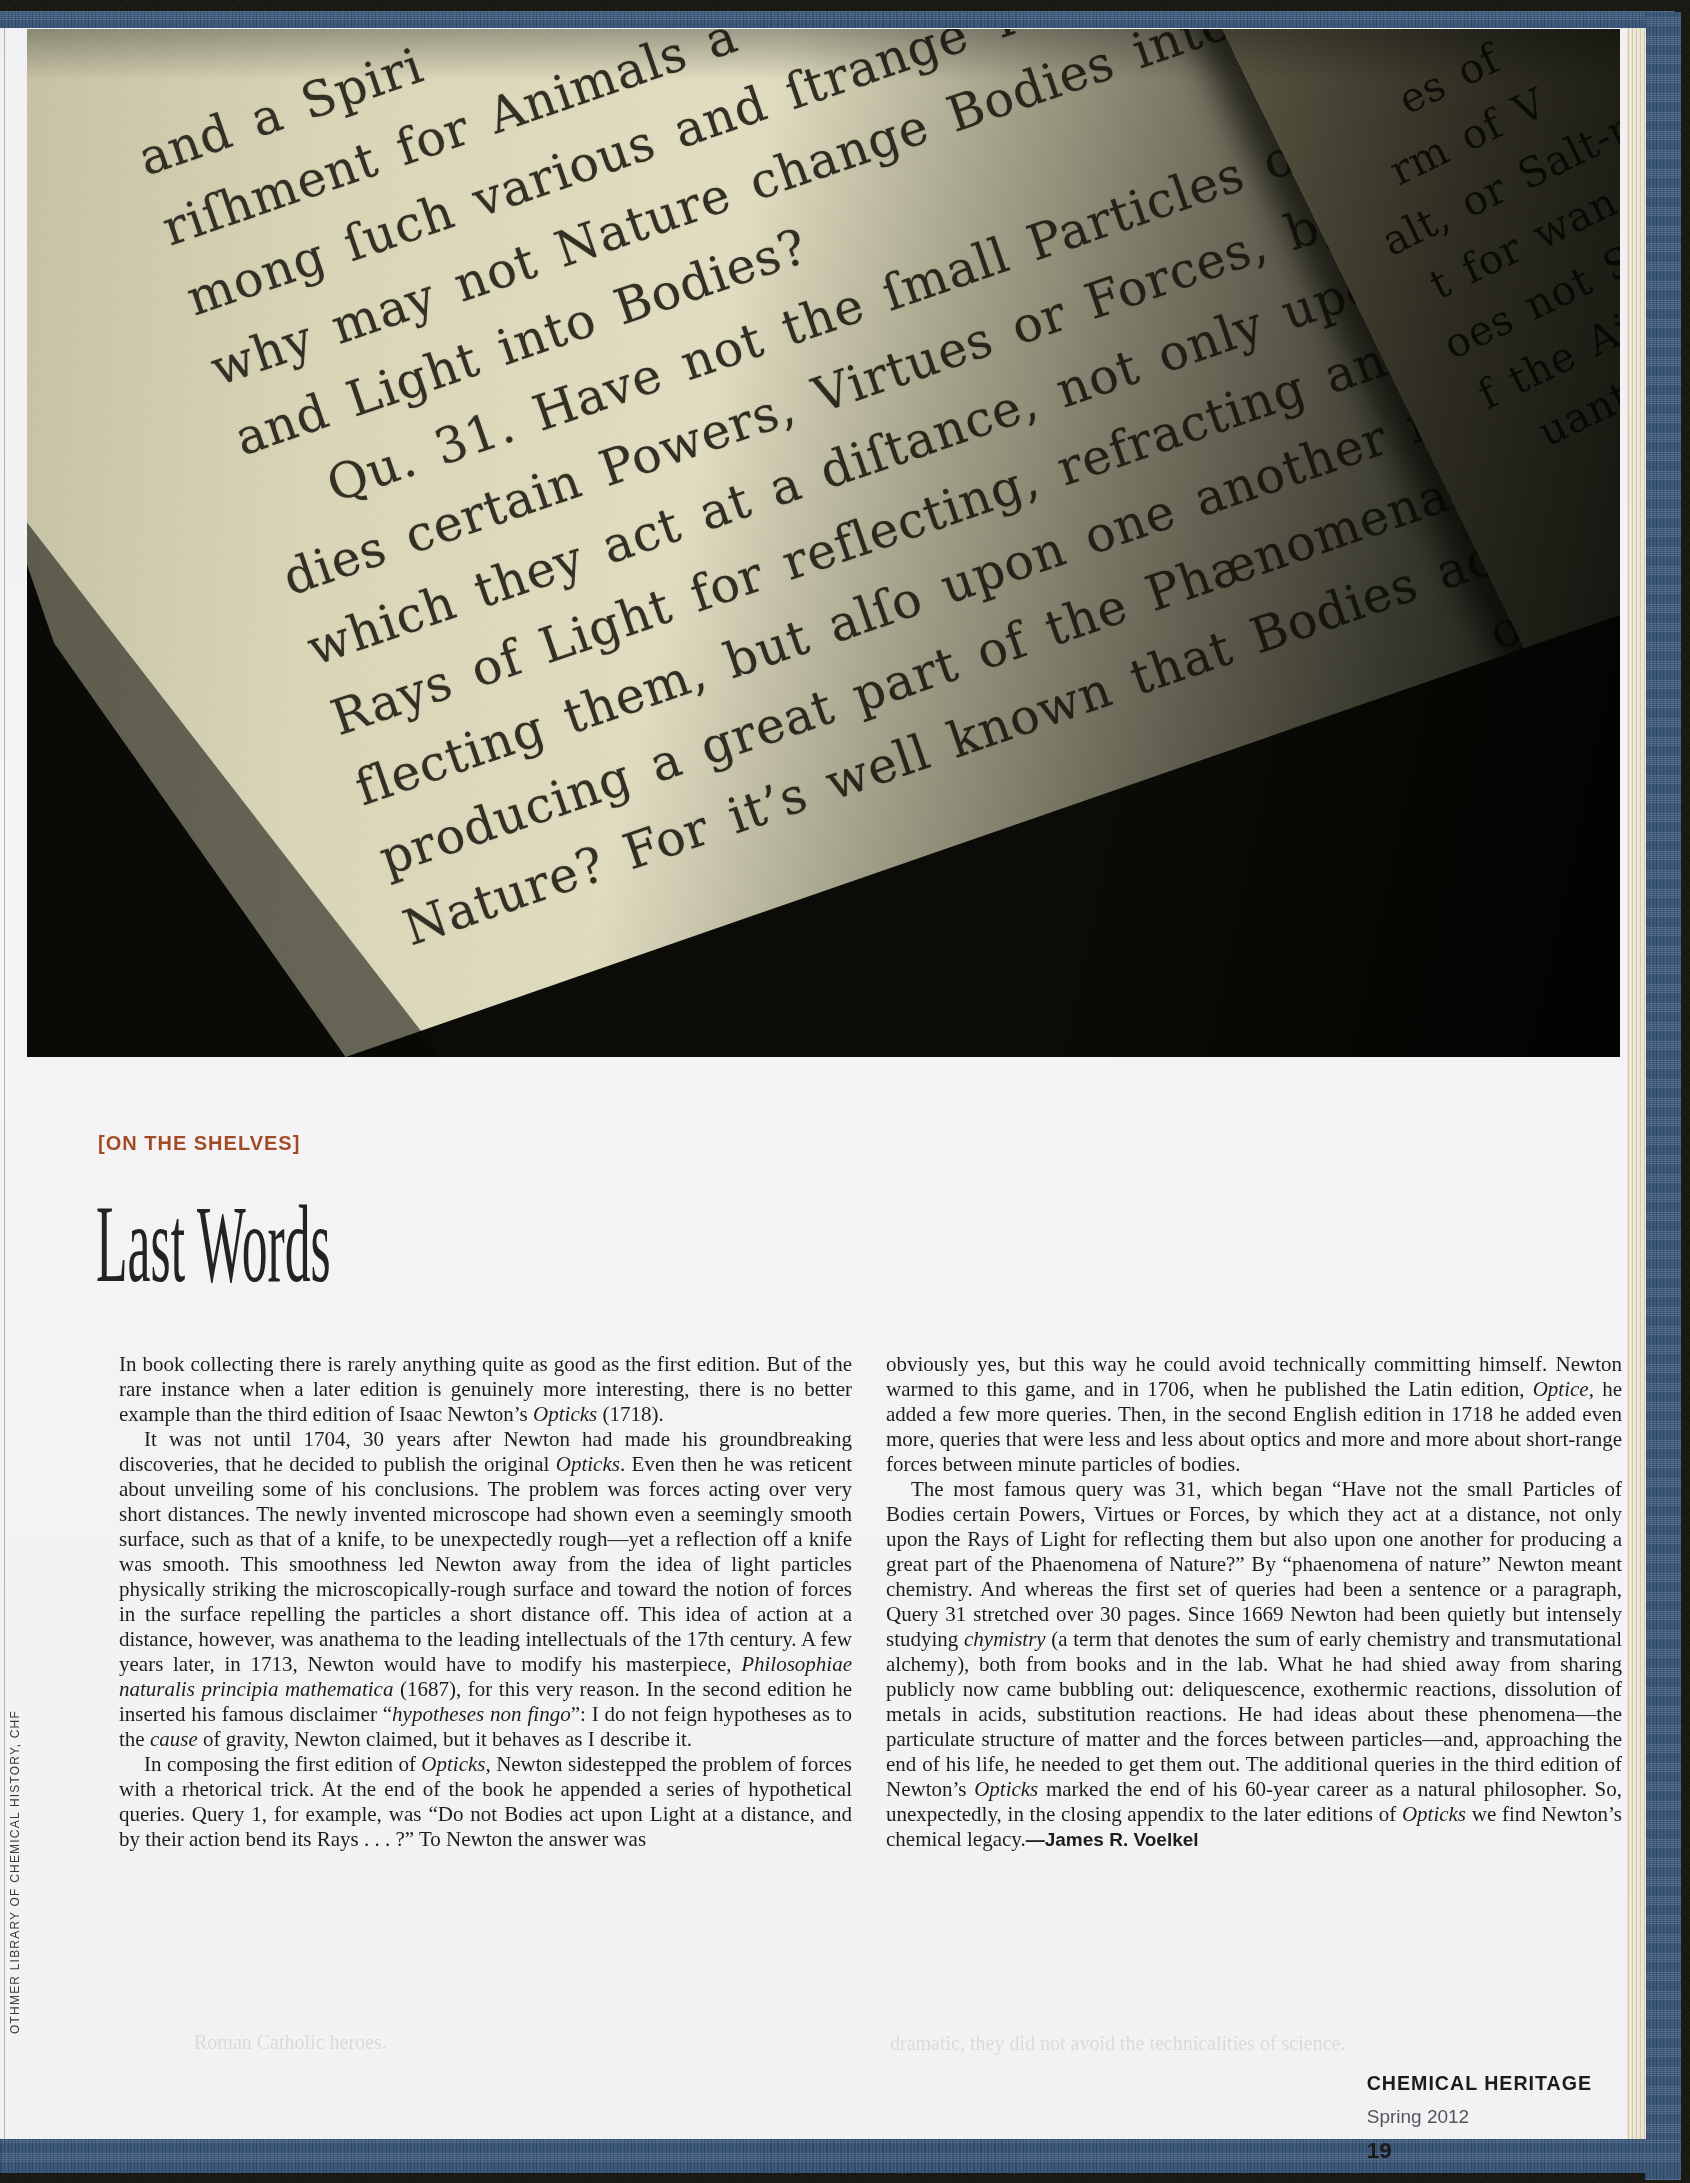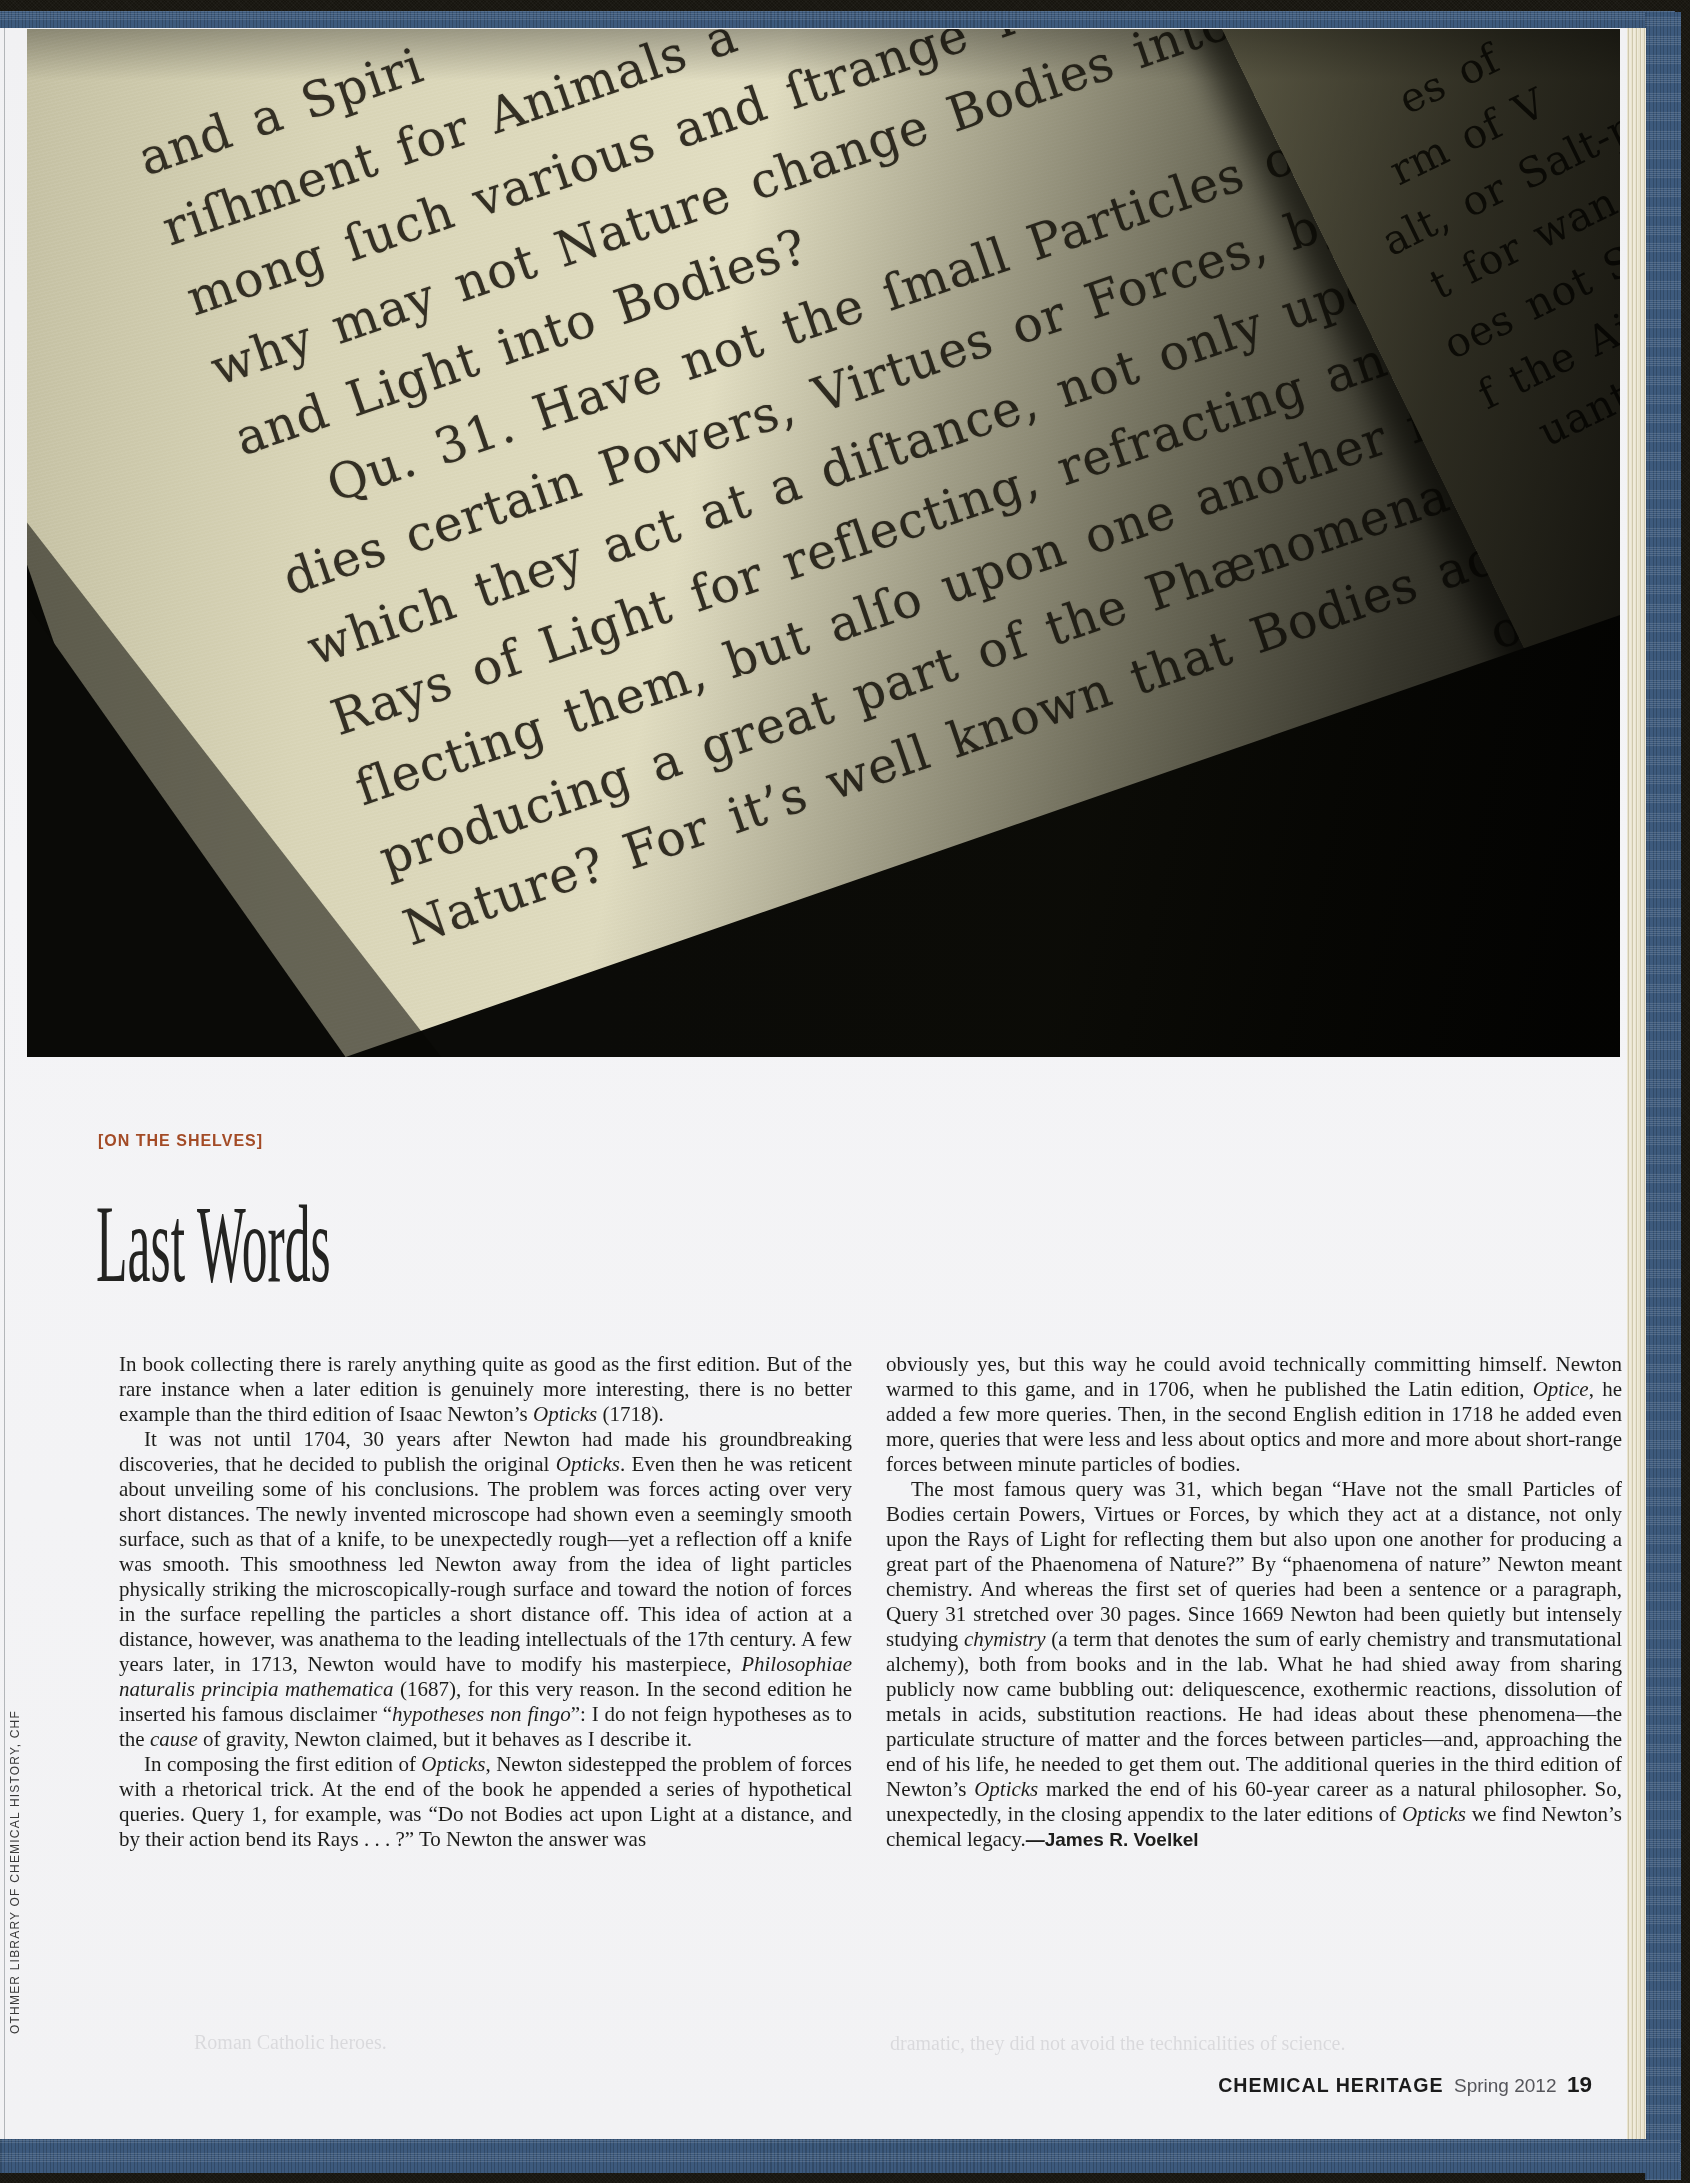--- a/index.html
+++ b/index.html
@@ -97,21 +97,21 @@
   }
   
   .caption{
     position:absolute;left:115px;top:1042px;width:1357px;
     font-family:"Liberation Sans", sans-serif;font-weight:700;
     font-size:17px;line-height:21px;color:#151515;
   }
   .kicker{
     position:absolute;left:98px;top:1104px;
     font-family:"Liberation Sans", sans-serif;font-weight:700;
-    font-size:16px;letter-spacing:1px;color:#a34b26;
+    font-size:20px;letter-spacing:1px;color:#a34b26;
   }
   .title{
     position:absolute;left:96px;top:1161px;
     font-family:"Liberation Serif", serif;font-weight:400;
     font-size:110px;line-height:110px;color:#232321;
     transform:scaleX(.47);transform-origin:left top;white-space:nowrap;
   }
   
   .col{
     position:absolute;top:1324px;
@@ -136,21 +136,21 @@
   .credit{
     position:absolute;left:7.6px;top:1672px;height:334px;
     writing-mode:vertical-rl;transform:rotate(180deg);
     font-family:"Liberation Sans", sans-serif;
     font-size:12px;letter-spacing:1.2px;color:#3a3a3a;white-space:nowrap;
   }
   
   .footer{
     position:absolute;right:54px;top:2044px;
     display:flex;align-items:baseline;gap:10.5px;
-    font-family:"Liberation Sans", sans-serif;color:#1b1b1b;
+    font-family:"Liberation Sans", sans-serif;color:#1b1b1b;flex-direction:column;
   }
   .footer .mag{font-weight:700;font-size:19.6px;letter-spacing:1px;}
   .footer .issue{font-weight:400;font-size:19px;color:#55555a;}
   .footer .pagenum{font-weight:700;font-size:22.5px;}
 </style>
 </head>
 <body>
 
 <div class="cloth"></div>
 

